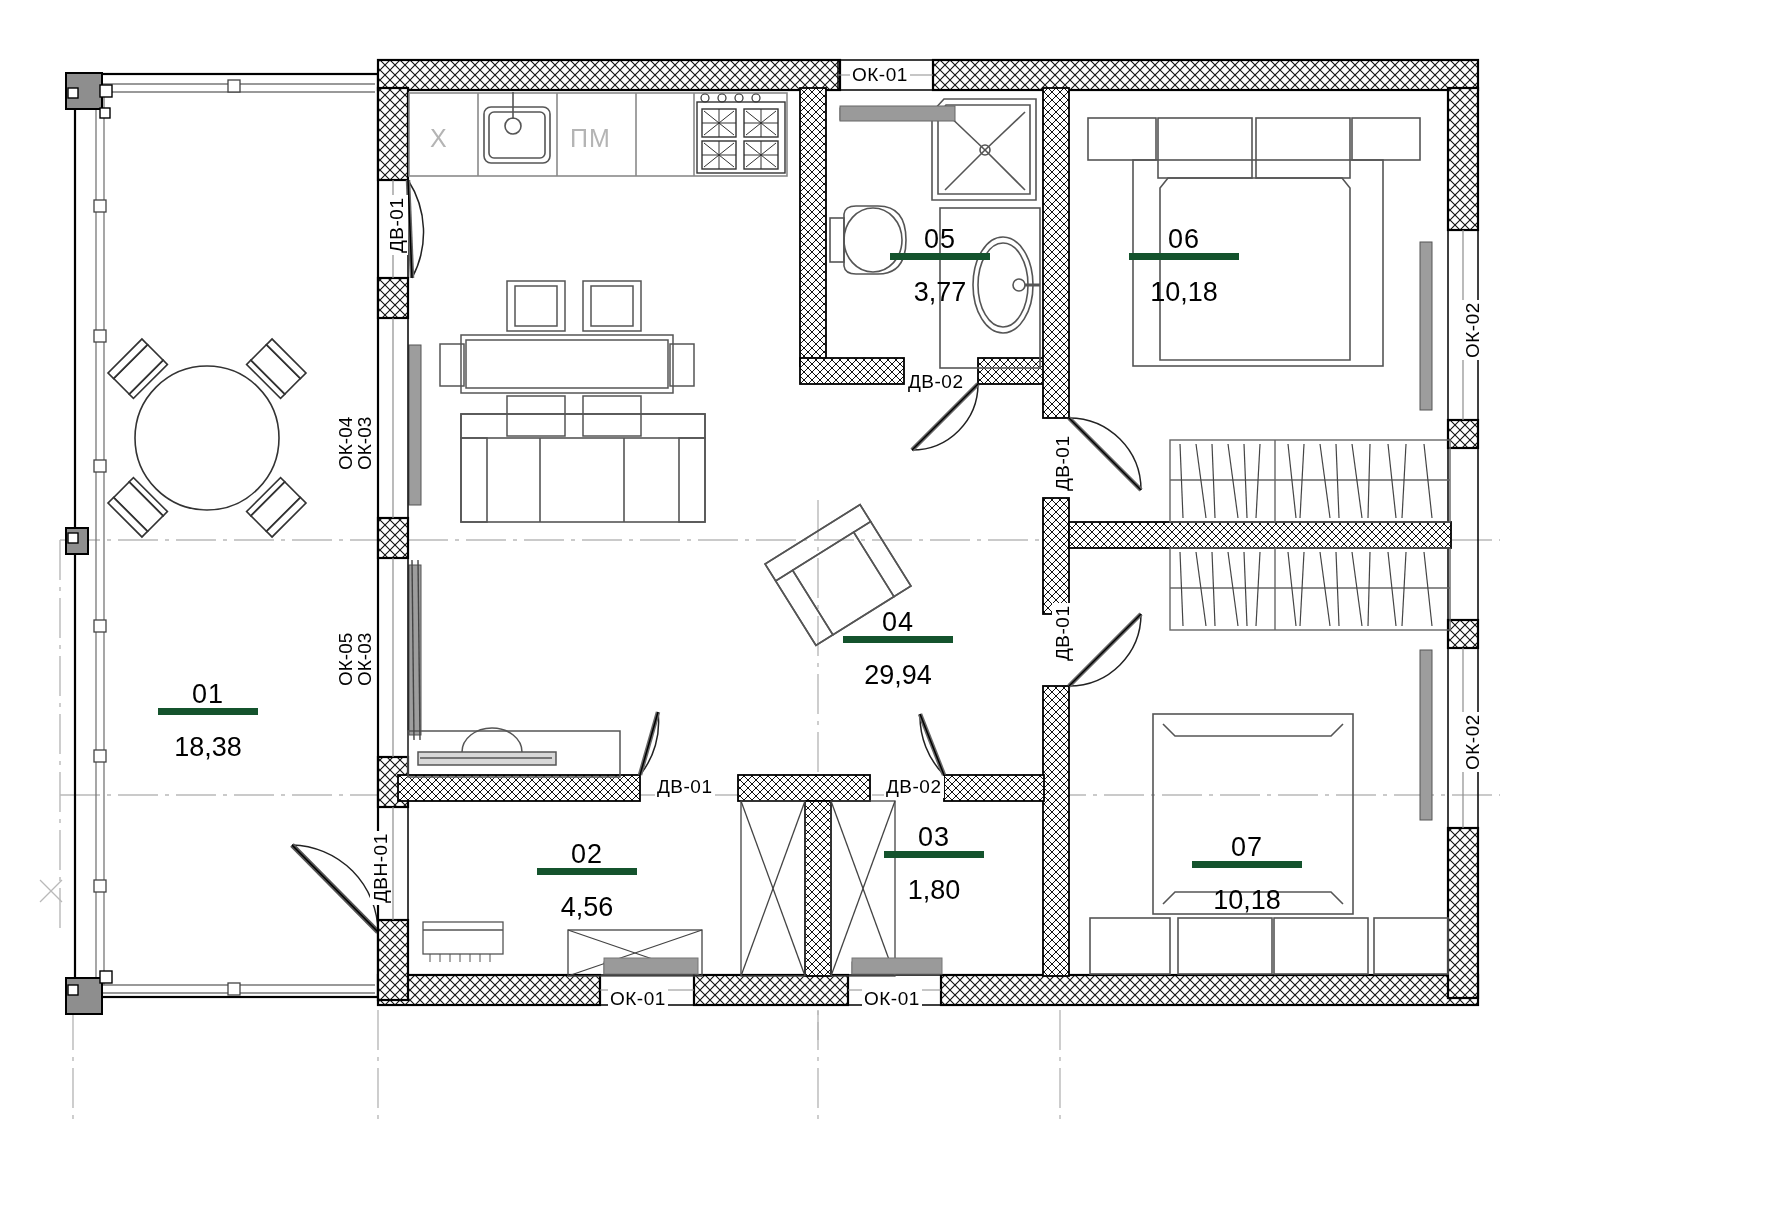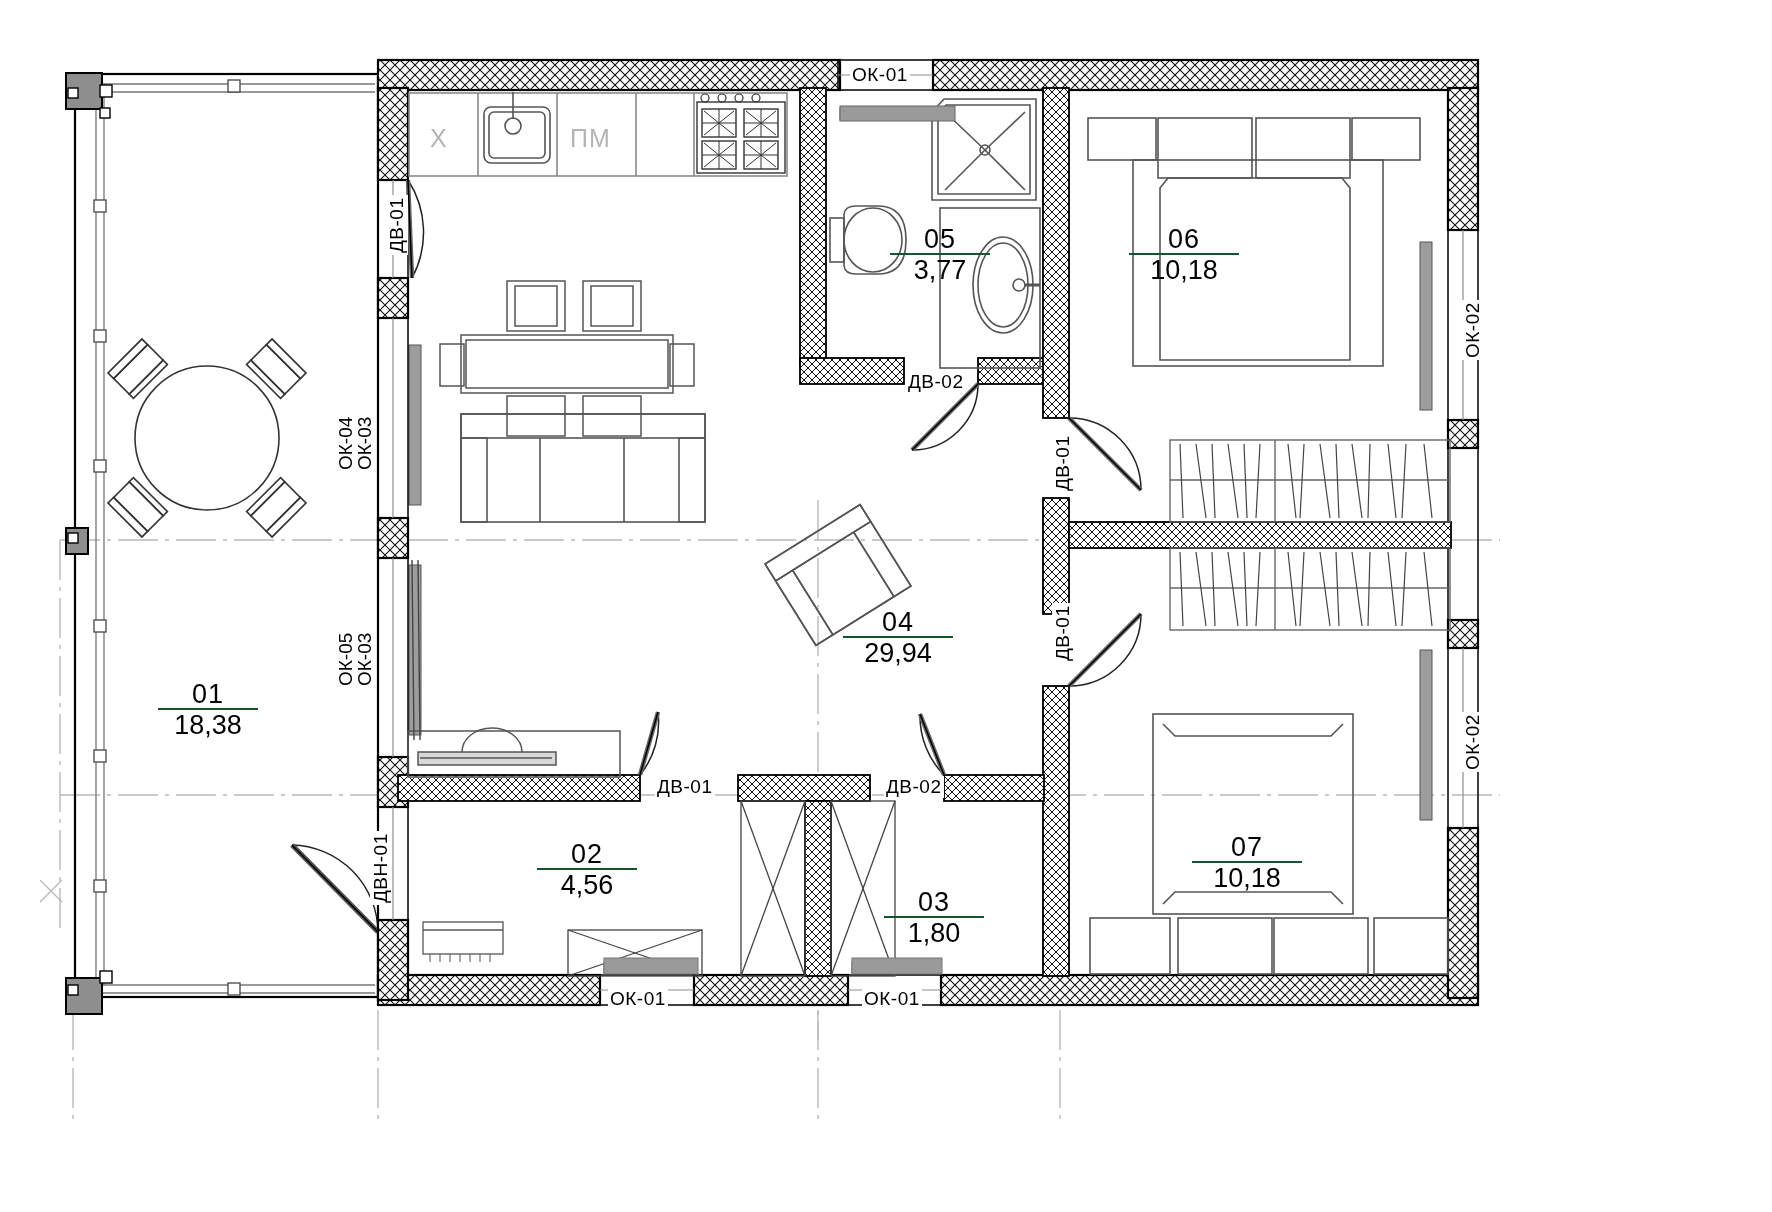--- a/index.html
+++ b/index.html
@@ -5,21 +5,21 @@
 <style>
   html,body{margin:0;padding:0;background:#ffffff;}
   body{width:1772px;height:1212px;overflow:hidden;
        font-family:"Liberation Sans","DejaVu Sans",sans-serif;color:#000;}
   #stage{position:relative;width:1772px;height:1212px;background:#fff;}
   svg{position:absolute;left:0;top:0;}
 
   .roomlabel{position:absolute;text-align:center;font-size:27px;line-height:1.05;
              font-family:"Liberation Sans","DejaVu Sans",sans-serif;color:#000;}
   .roomlabel .num{display:block;letter-spacing:1px;}
-  .roomlabel .area{display:block;border-top:2px solid #14532d;padding-top:1px;letter-spacing:0px;}
+  .roomlabel .area{display:block;border-top:7px solid #14532d;padding-top:18px;letter-spacing:0px;}
 
   .tag{position:absolute;font-size:19px;letter-spacing:0.5px;color:#000;white-space:nowrap;
        font-family:"Liberation Sans","DejaVu Sans",sans-serif;background:#fff;padding:0 2px;}
   .tag.vert{transform-origin:0 0;transform:rotate(-90deg);}
   .tag2{position:absolute;font-size:19px;color:#000;white-space:nowrap;line-height:1.0;
         transform-origin:0 0;transform:rotate(-90deg);
         font-family:"Liberation Sans","DejaVu Sans",sans-serif;}
   .tag2 span{display:block;}
 
   .applabel{position:absolute;font-size:25px;color:#b4b4b4;letter-spacing:1px;
@@ -461,21 +461,21 @@
 <div class="roomlabel" style="left:158px;top:680px;width:100px;">
   <span class="num">01</span>
   <span class="area">18,38</span>
 </div>
 
 <div class="roomlabel" style="left:537px;top:840px;width:100px;">
   <span class="num">02</span>
   <span class="area">4,56</span>
 </div>
 
-<div class="roomlabel" style="left:884px;top:888px;width:100px;">
+<div class="roomlabel" style="left:884px;top:823px;width:100px;">
   <span class="num">03</span>
   <span class="area">1,80</span>
 </div>
 
 <div class="roomlabel" style="left:843px;top:608px;width:110px;">
   <span class="num">04</span>
   <span class="area">29,94</span>
 </div>
 
 <div class="roomlabel" style="left:890px;top:225px;width:100px;">

